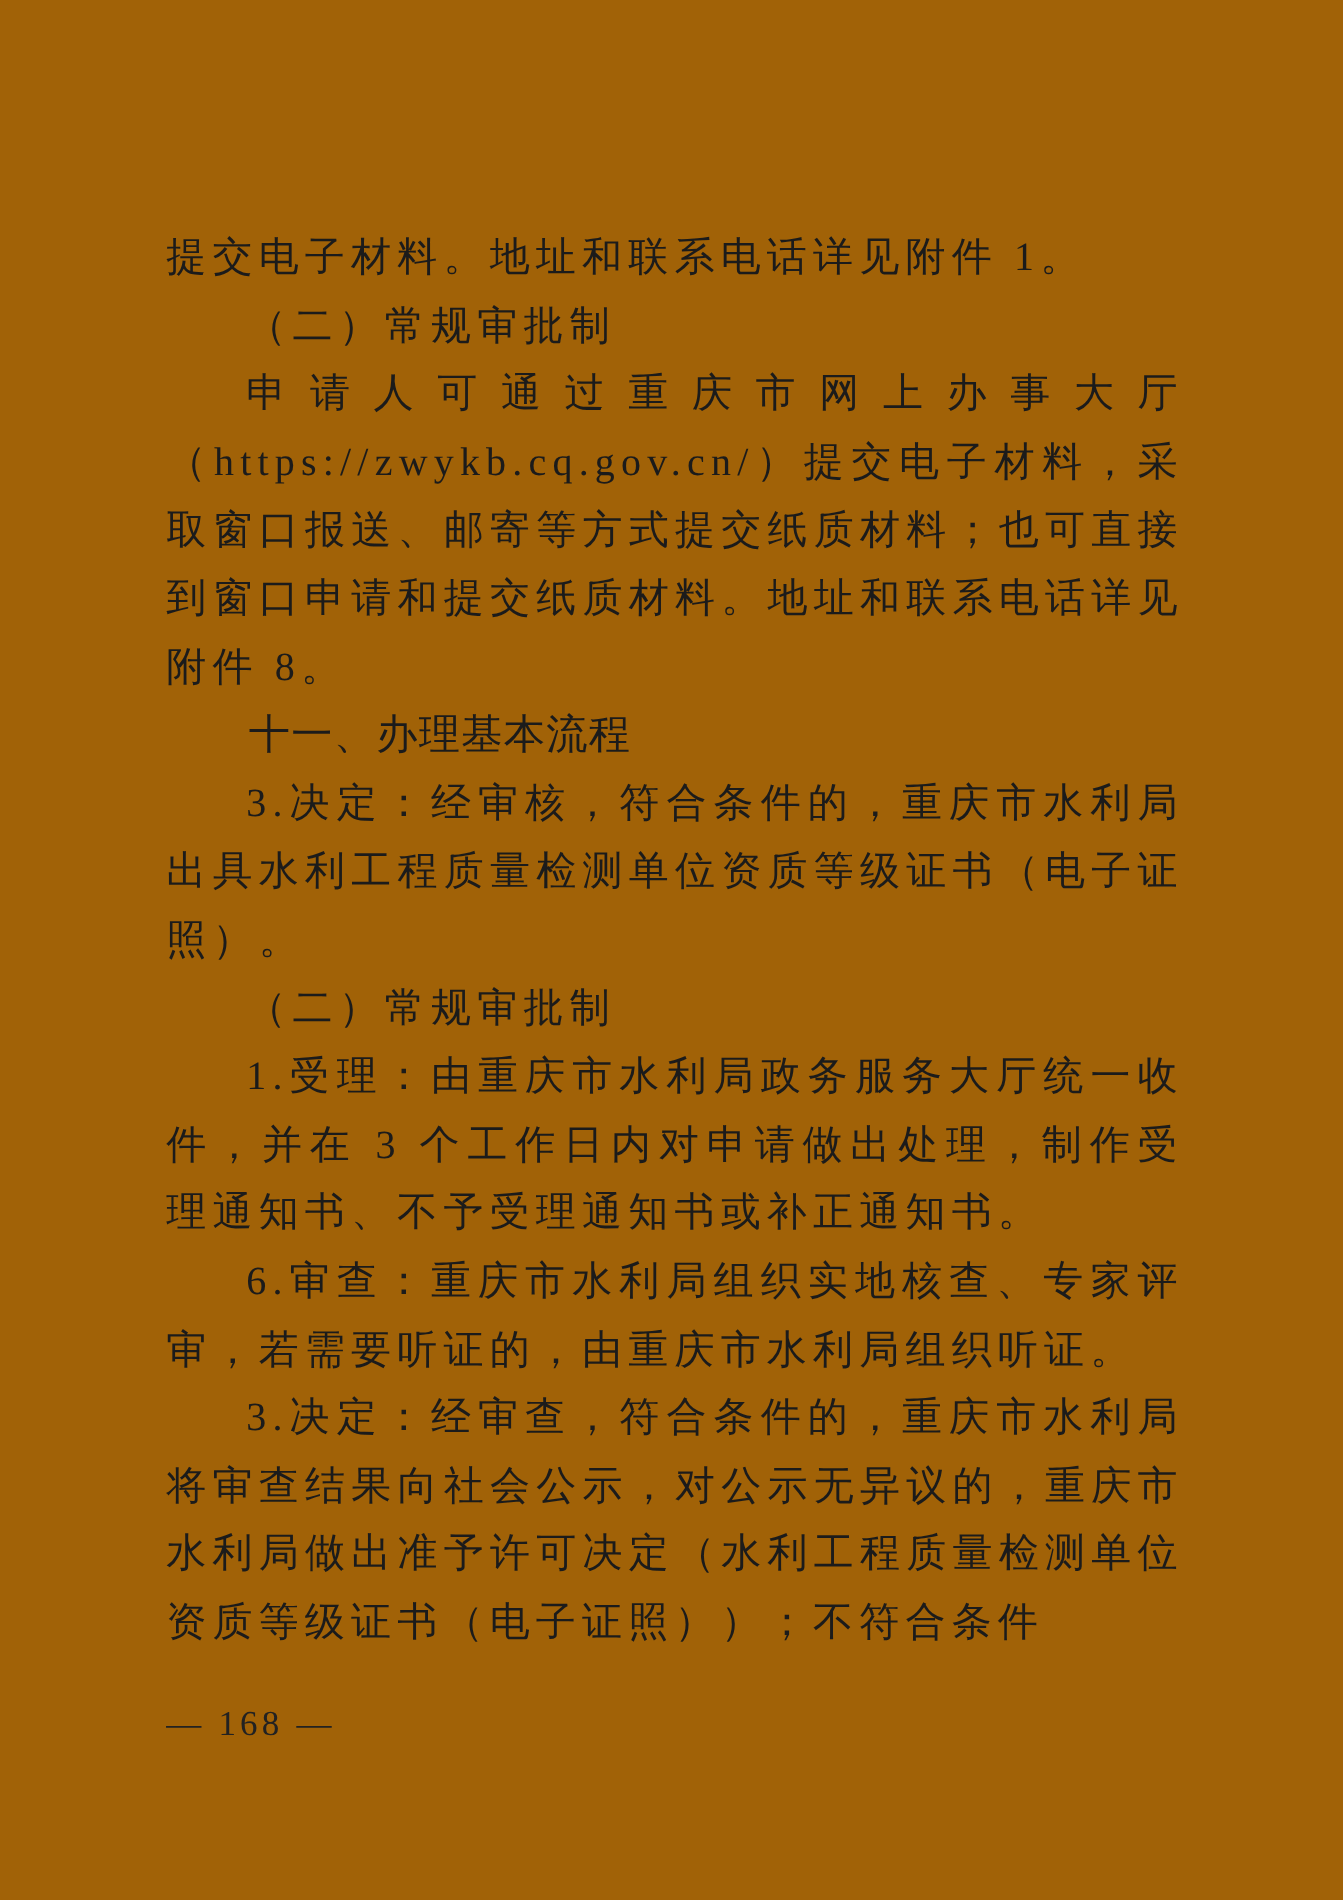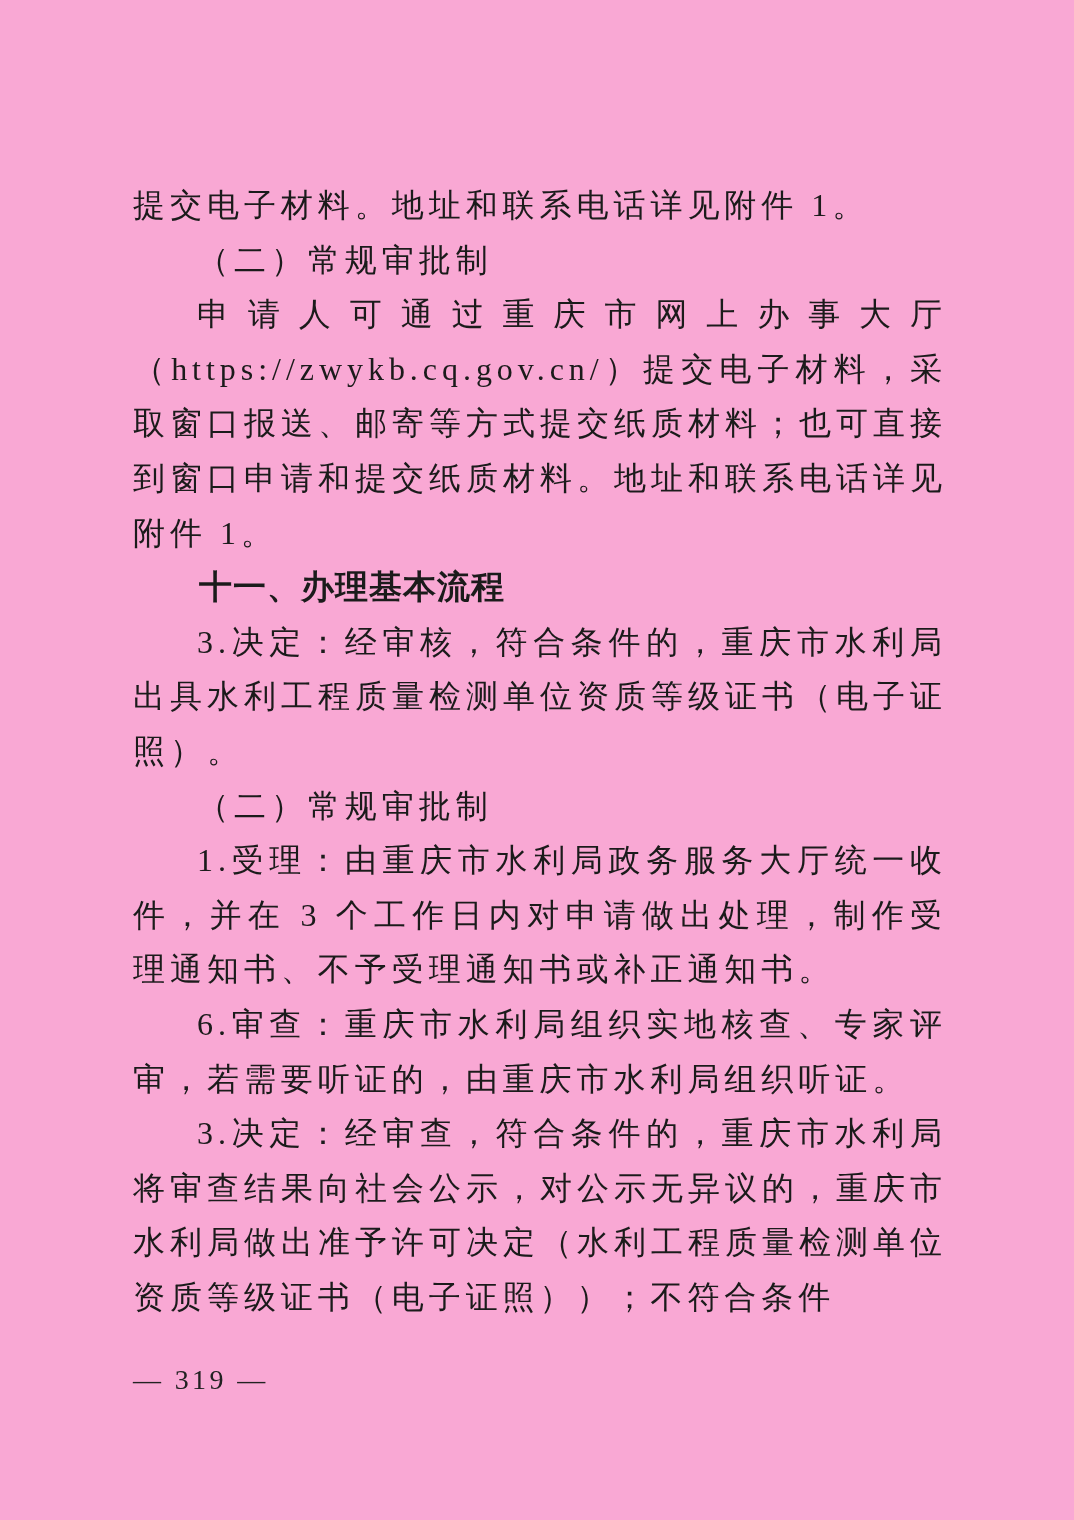--- a/index.html
+++ b/index.html
@@ -1,21 +1,21 @@
 <!DOCTYPE html>
 <html><head>
 <meta charset="utf-8">
 <style>
   html,body{margin:0;padding:0;background:#e8e8e8;}
   .page{
     position:relative;
     width:1074px;
     height:1520px;
     margin:0 auto;
-    background:#f9a8d4;
+    background:#a16207;
     color:#1b1b1b;
     font-family:"Liberation Serif","DejaVu Serif",serif;
     overflow:hidden;
   }
   .content{
     position:absolute;
     left:133px;
     top:178px;
     width:814px;
     font-size:32px;
@@ -23,43 +23,43 @@
     text-align:justify;
     text-justify:inter-character;
     letter-spacing:0.155em;
   }
   .content p{margin:0;padding:0;}
   .content p.indent{text-indent:2em;}
   .content .heading{
     margin:0;
     text-indent:2em;
     font-family:"Liberation Sans","DejaVu Sans",sans-serif;
-    font-weight:bold;
+    font-weight:normal;
     letter-spacing:0.03em;
     font-size:33px;
   }
   .footer{
     position:absolute;
     left:133px;
     top:1364px;
     font-size:28px;
     letter-spacing:0.12em;
     color:#222222;
     font-family:"Liberation Serif","DejaVu Serif",serif;
   }
 </style>
 </head>
 <body>
 
 <div class="page">
   <div class="content">
     <p>提交电子材料。地址和联系电话详见附件 1。</p>
     <p class="indent">（二）常规审批制</p>
-    <p class="indent">申请人可通过重庆市网上办事大厅（https://zwykb.cq.gov.cn/）提交电子材料，采取窗口报送、邮寄等方式提交纸质材料；也可直接到窗口申请和提交纸质材料。地址和联系电话详见附件 1。</p>
+    <p class="indent">申请人可通过重庆市网上办事大厅（https://zwykb.cq.gov.cn/）提交电子材料，采取窗口报送、邮寄等方式提交纸质材料；也可直接到窗口申请和提交纸质材料。地址和联系电话详见附件 8。</p>
     <p class="heading">十一、办理基本流程</p>
     <p class="indent">3.决定：经审核，符合条件的，重庆市水利局出具水利工程质量检测单位资质等级证书（电子证照）。</p>
     <p class="indent">（二）常规审批制</p>
     <p class="indent">1.受理：由重庆市水利局政务服务大厅统一收件，并在 3 个工作日内对申请做出处理，制作受理通知书、不予受理通知书或补正通知书。</p>
     <p class="indent">6.审查：重庆市水利局组织实地核查、专家评审，若需要听证的，由重庆市水利局组织听证。</p>
     <p class="indent">3.决定：经审查，符合条件的，重庆市水利局将审查结果向社会公示，对公示无异议的，重庆市水利局做出准予许可决定（水利工程质量检测单位资质等级证书（电子证照））；不符合条件</p>
   </div>
-  <div class="footer">— 319 —</div>
+  <div class="footer">— 168 —</div>
 </div>
 
 </body></html>

